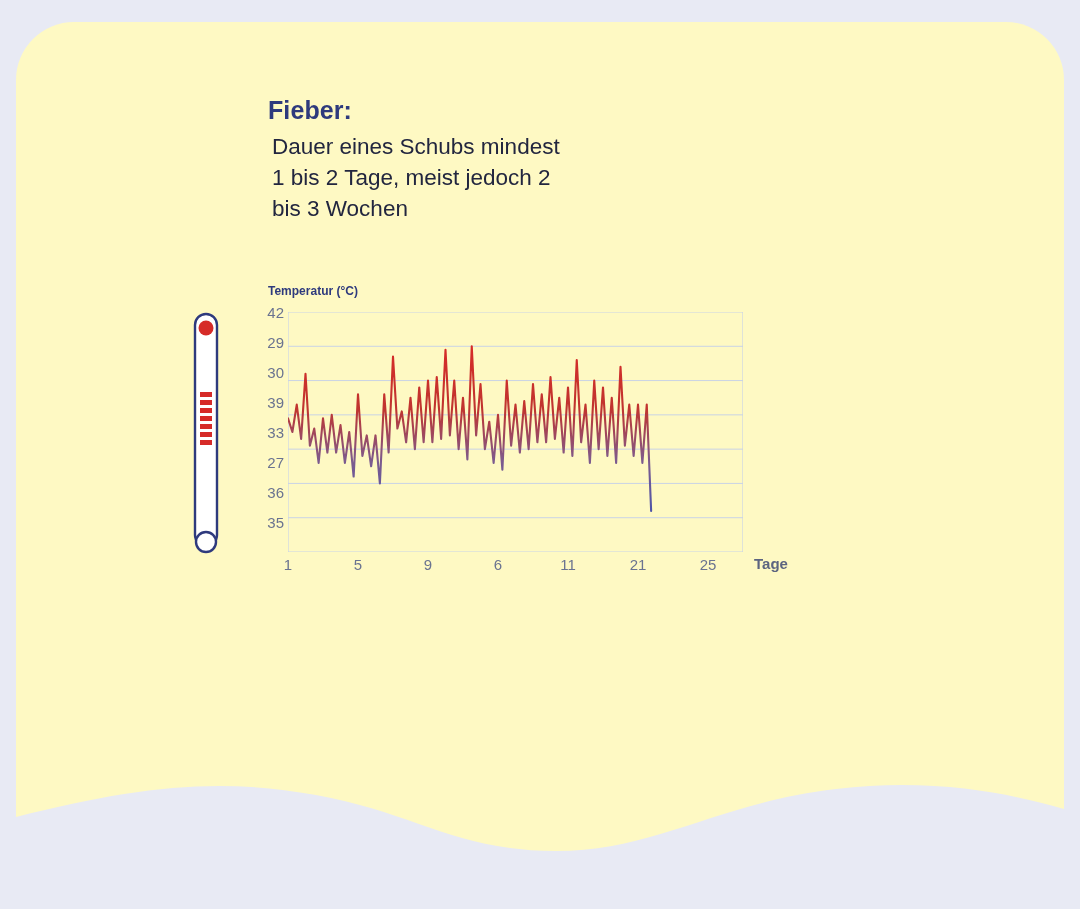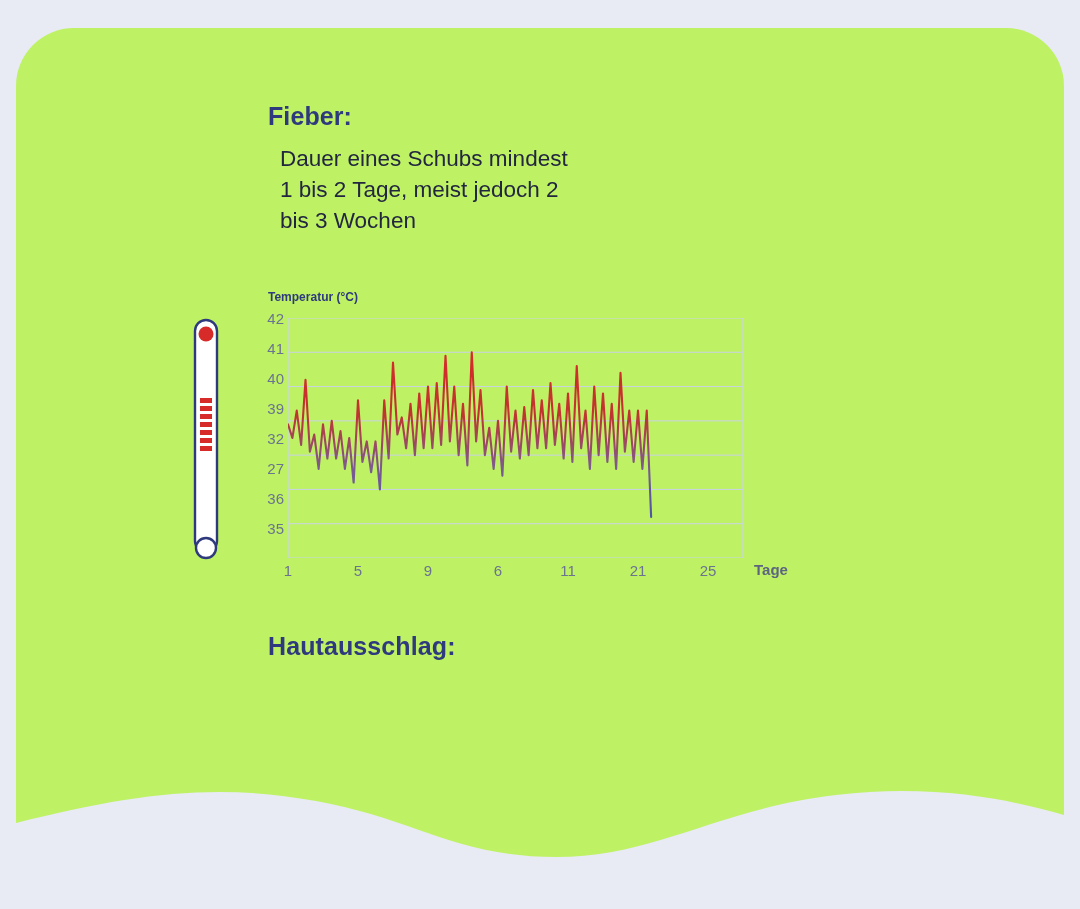--- a/index.html
+++ b/index.html
@@ -15,24 +15,24 @@
   }
   .page {
     position: relative;
     width: 1080px;
     height: 909px;
     background: #e8eaf4;
   }
   .card {
     position: absolute;
     left: 16px;
-    top: 28px;
+    top: 22px;
     width: 1048px;
     height: 865px;
-    background: #bef264;
+    background: #fef9c3;
     border-radius: 58px 58px 0 0;
     overflow: hidden;
   }
   
   .wave {
     position: absolute;
     left: 0;
     bottom: 0;
     width: 1048px;
     height: 140px;
@@ -47,21 +47,21 @@
     color: #2e3a7d;
     font-weight: bold;
     font-size: 25px;
     letter-spacing: 0.1px;
     margin: 0 0 6px 0;
   }
   .body-text {
     color: #22263f;
     font-size: 22.5px;
     line-height: 31px;
-    margin: 12px;
+    margin: 4px;
     white-space: pre-line;
   }
   #fever-block { top: 74px; }
   #rash-block  { top: 604px; }
 
   
   .chart-wrap {
     position: absolute;
     left: 210px;
     top: 262px;
@@ -161,24 +161,24 @@
           <rect x="16" y="130" width="12" height="5"></rect>
         </g>
       </svg>
     </div>
 
     <div class="chart-wrap">
       <div class="y-title">Temperatur (°C)</div>
 
       <div class="y-labels">
         <span style="top:0px">42</span>
-        <span style="top:30px">41</span>
-        <span style="top:60px">40</span>
+        <span style="top:30px">29</span>
+        <span style="top:60px">30</span>
         <span style="top:90px">39</span>
-        <span style="top:120px">32</span>
+        <span style="top:120px">33</span>
         <span style="top:150px">27</span>
         <span style="top:180px">36</span>
         <span style="top:210px">35</span>
       </div>
 
       <div class="plot">
         <svg id="plot-svg" width="455" height="240" viewBox="0 0 455 240">
           <g id="gridlines">
               <line x1="0" x2="455" y1="0" y2="0" stroke="#c9d3e6" stroke-width="1"></line>
               <line x1="0" x2="455" y1="34.285714285714306" y2="34.285714285714306" stroke="#c9d3e6" stroke-width="1"></line>
@@ -209,21 +209,20 @@
         <span style="left:140px">9</span>
         <span style="left:210px">6</span>
         <span style="left:280px">11</span>
         <span style="left:350px">21</span>
         <span style="left:420px">25</span>
       </div>
       <div class="x-axis-title">Tage</div>
     </div>
 
     <div class="block" id="rash-block">
-      <div class="heading">Hautausschlag:</div>
     </div>
 
     <svg class="wave" viewBox="0 0 1048 140" preserveAspectRatio="none">
       <path d="M0,70 C120,40 200,30 300,48 C400,66 440,104 540,104 C640,104 700,56 820,42 C920,30 1000,48 1048,62 L1048,140 L0,140 Z" fill="#e8eaf4"></path>
     </svg>
 
   </div>
 </div>
 
 </body></html>

